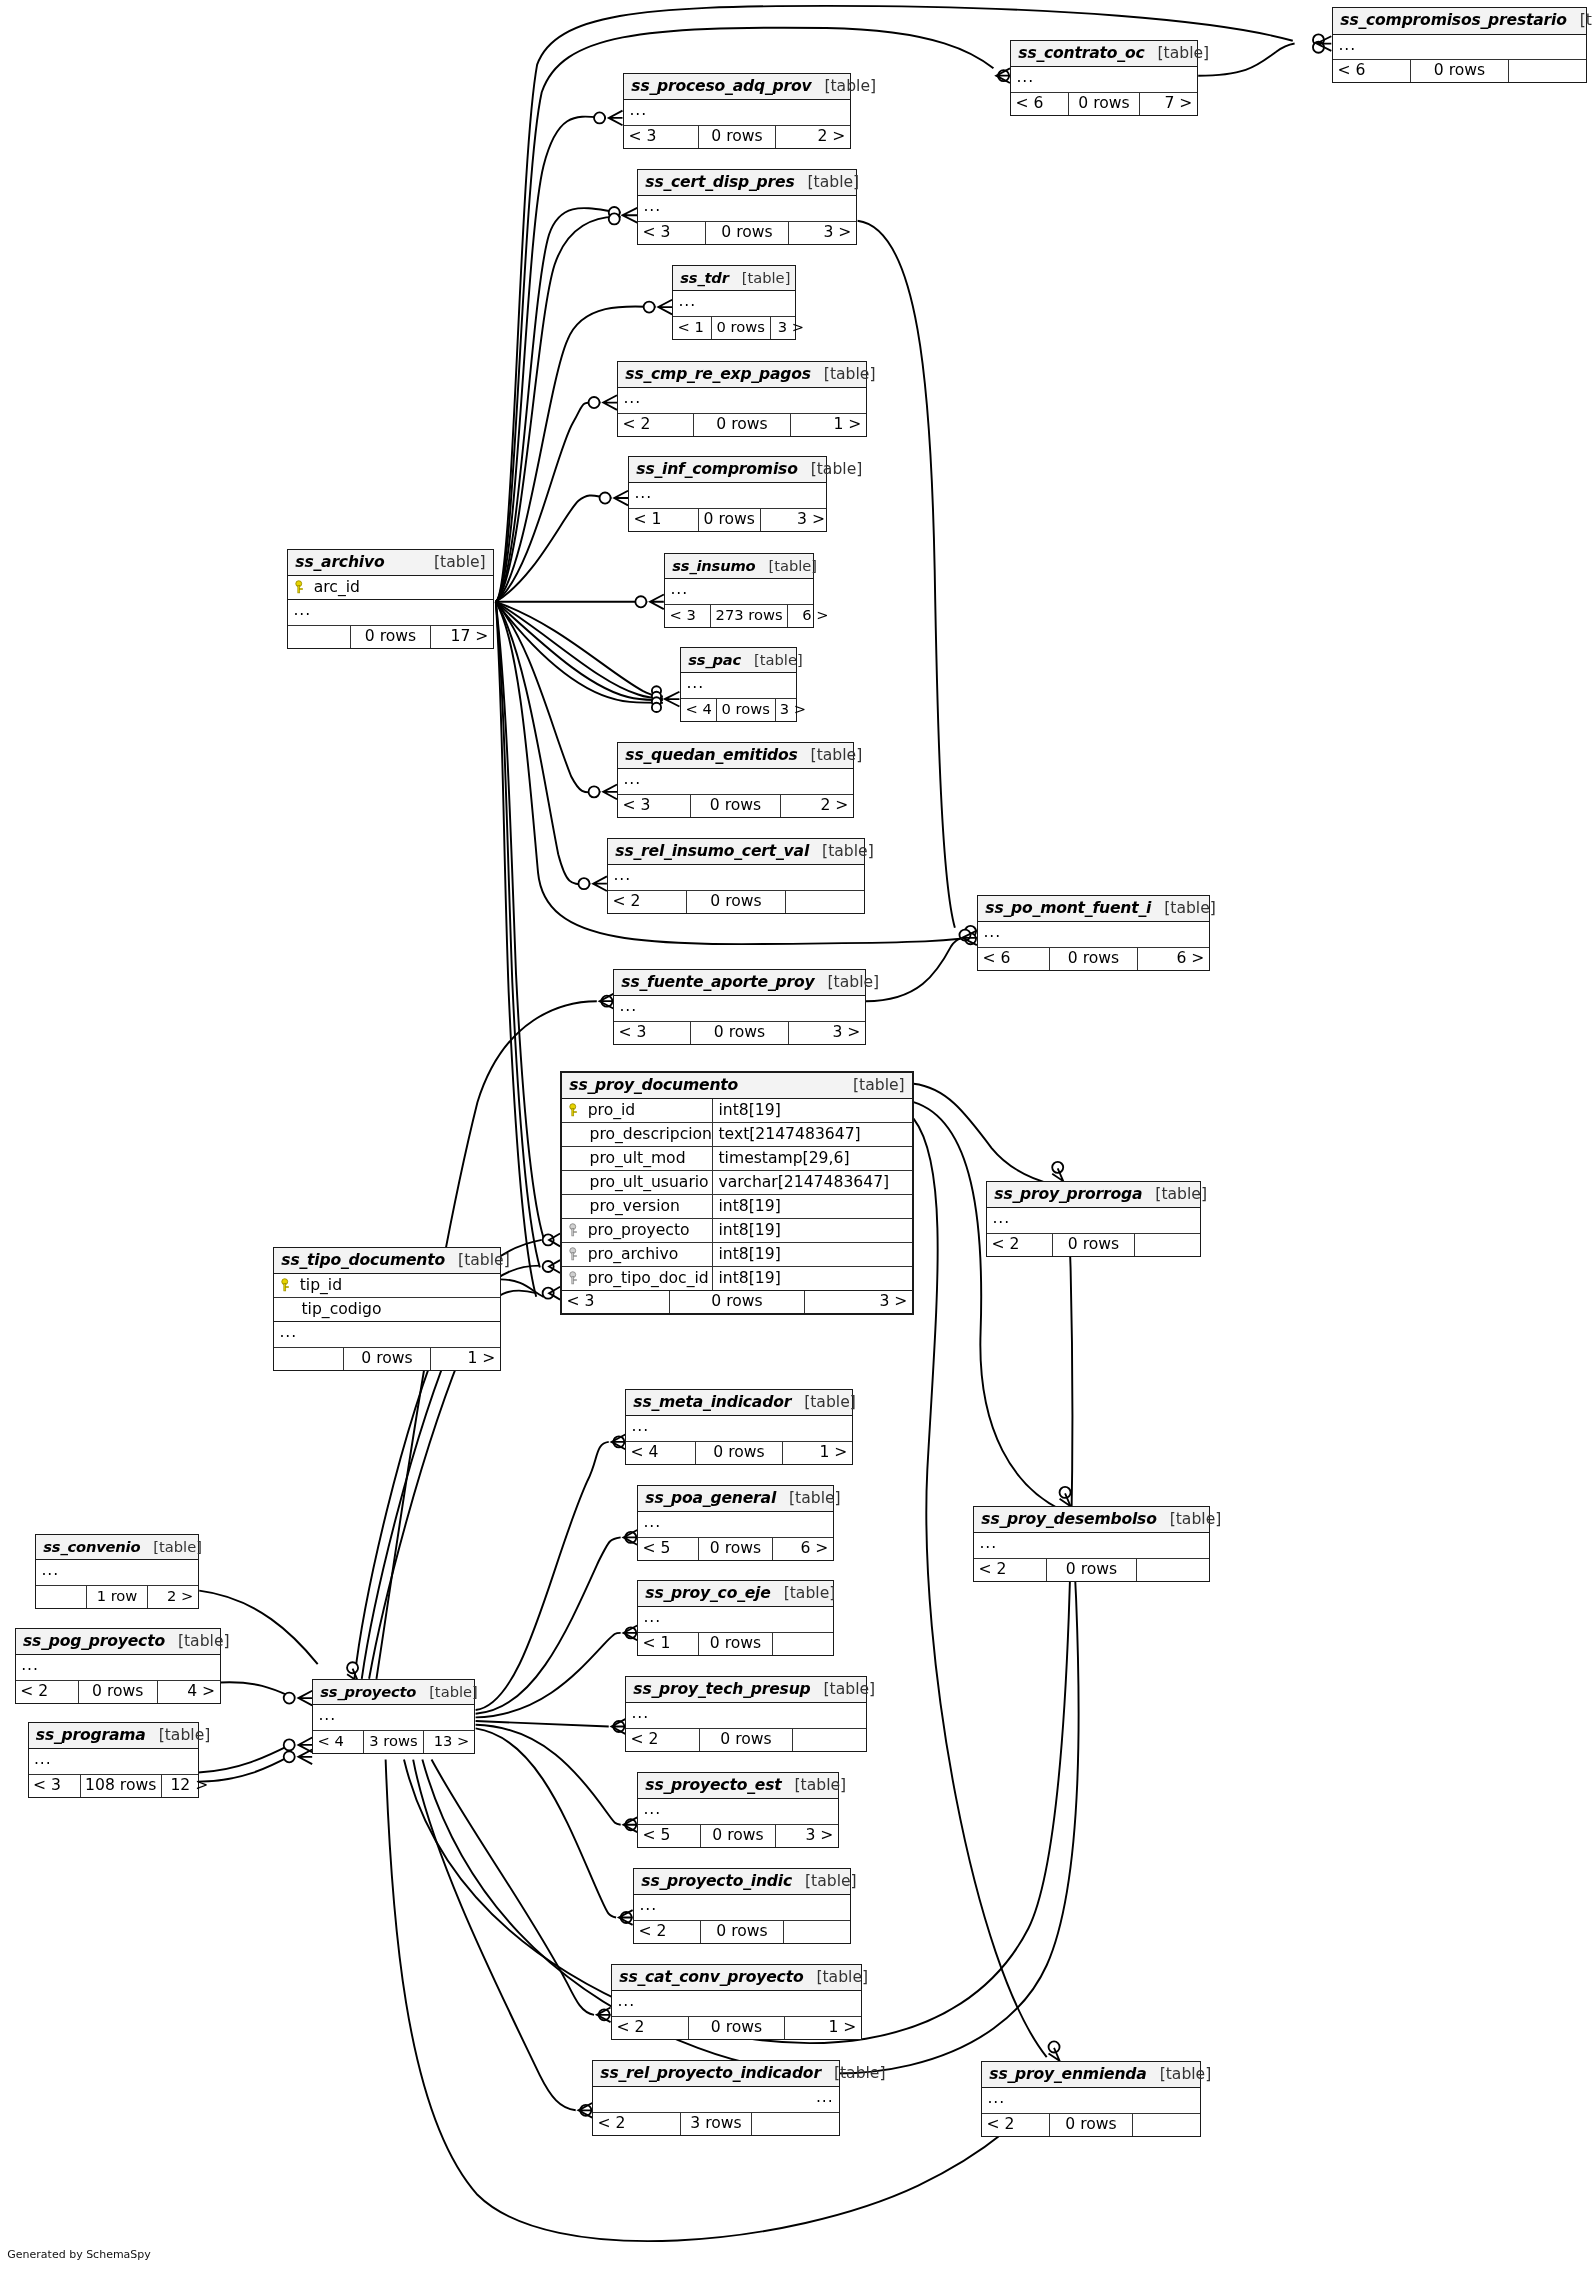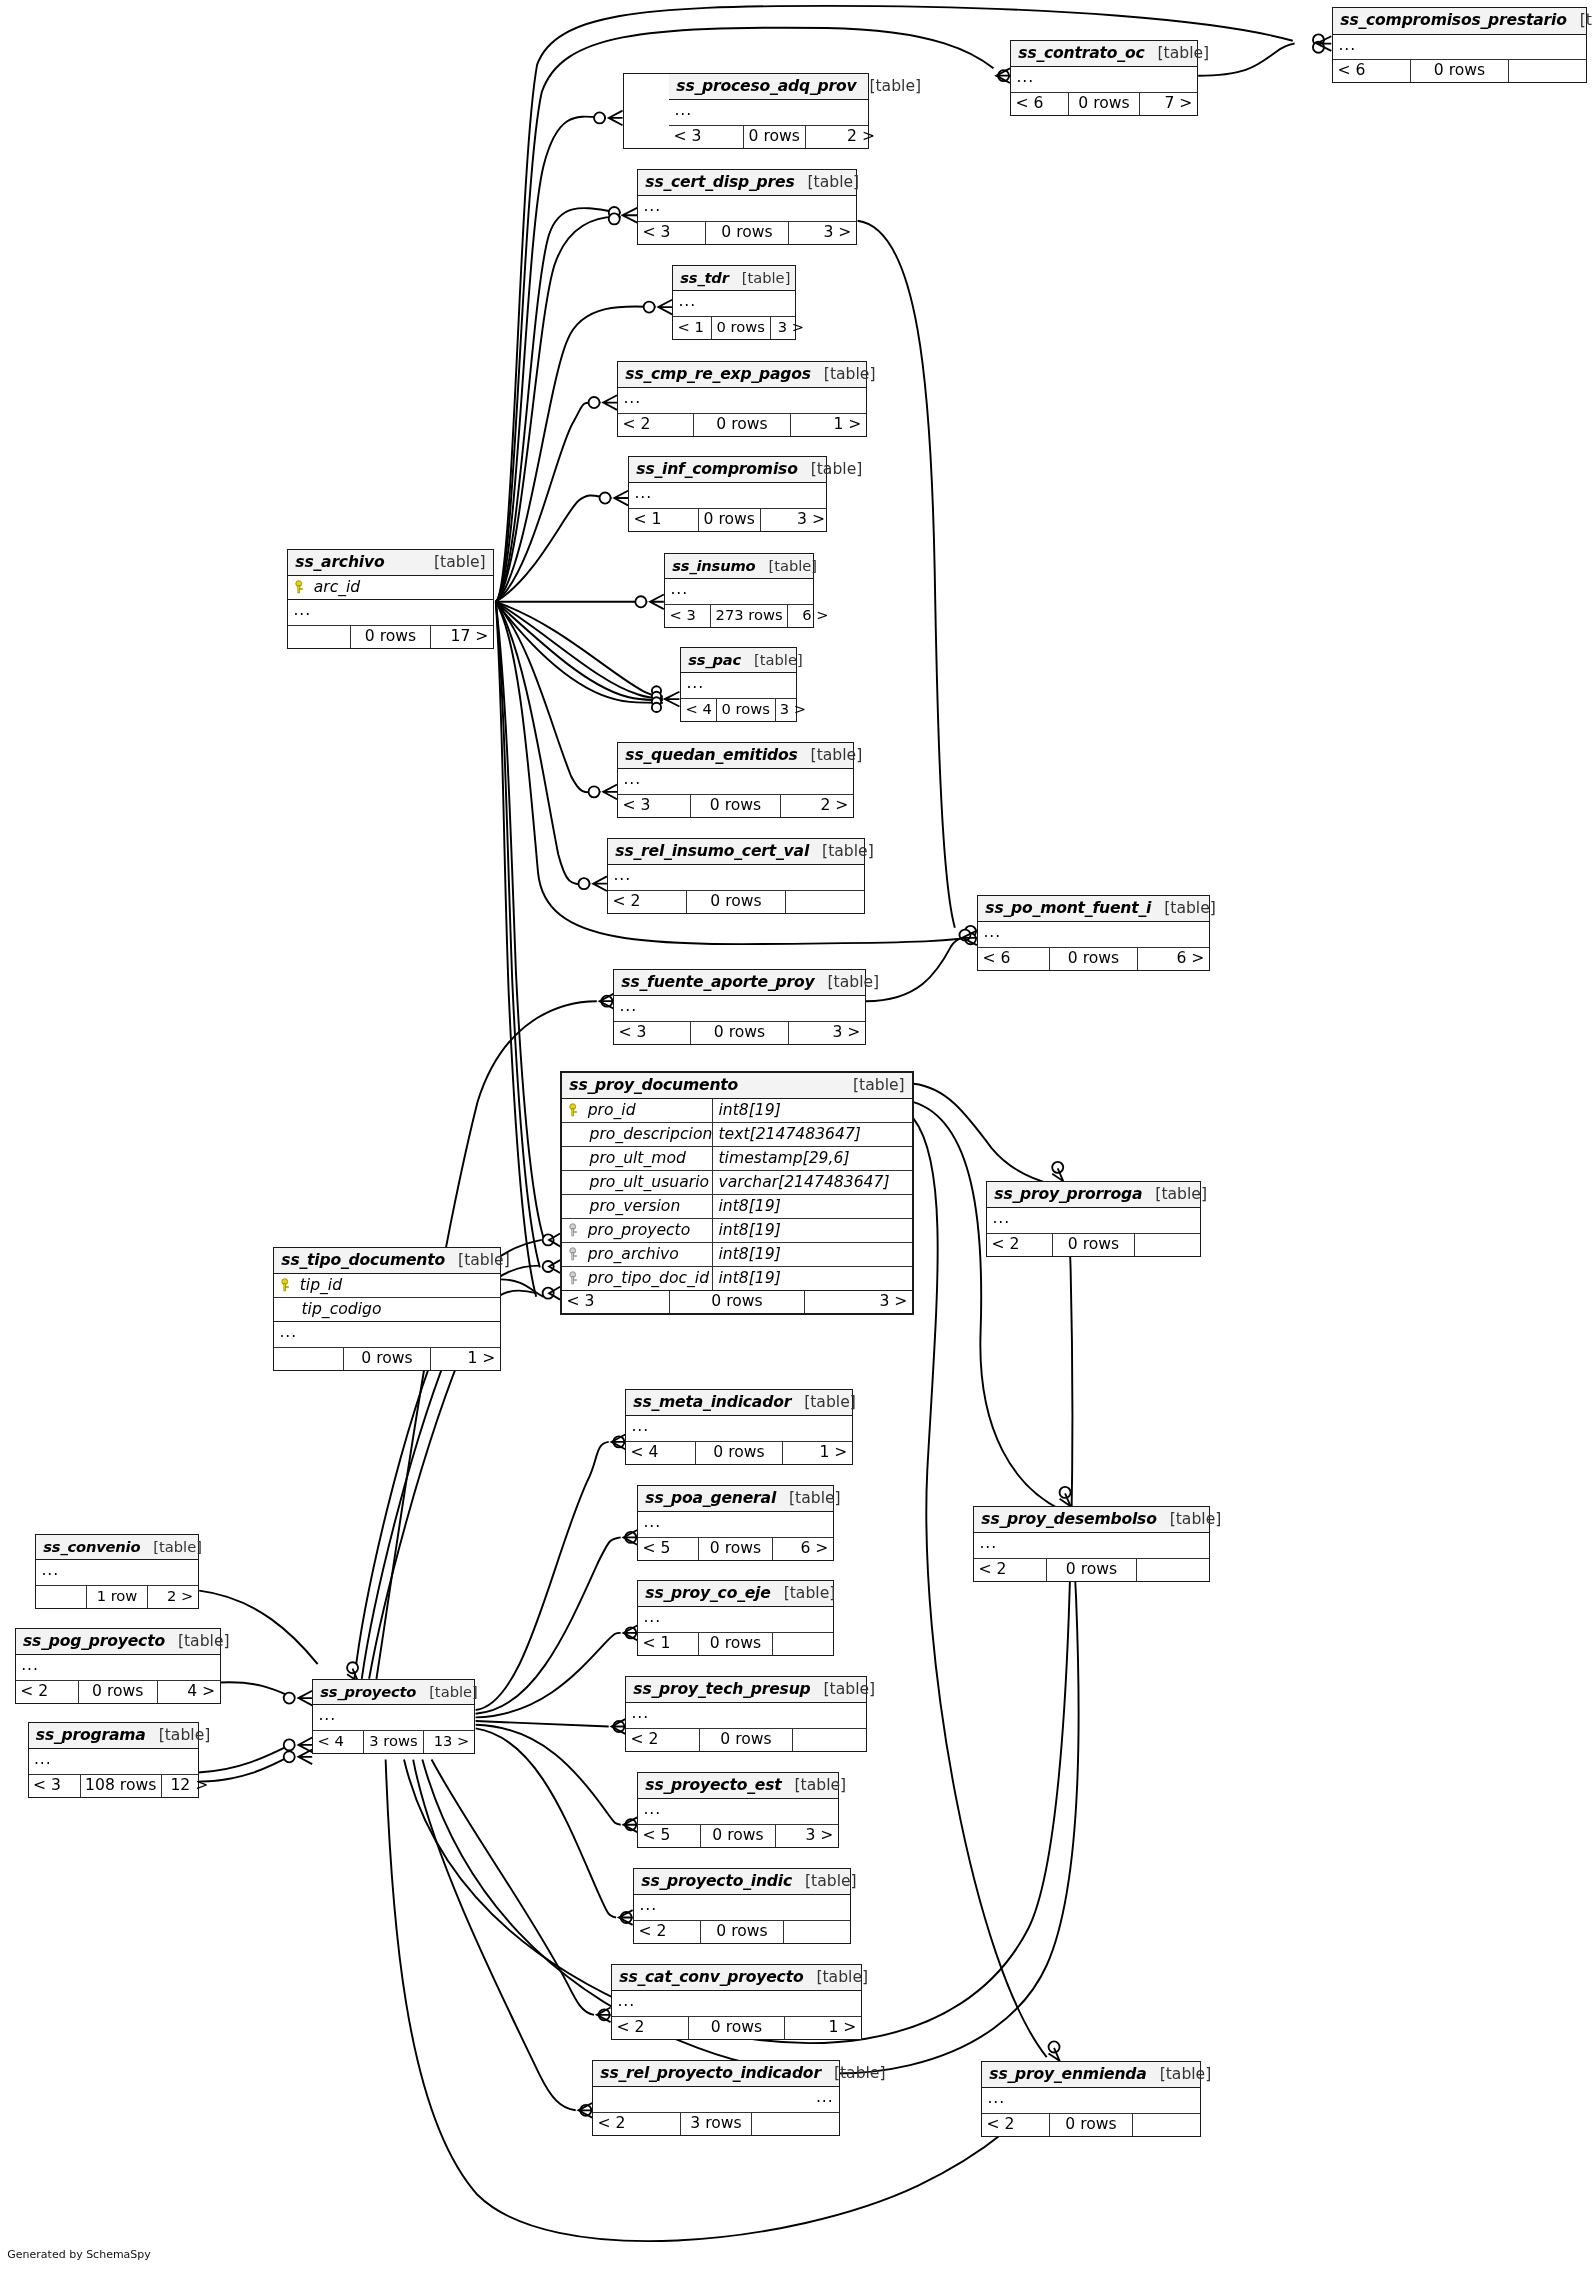--- a/index.html
+++ b/index.html
@@ -51,21 +51,20 @@
     letter-spacing: -0.2px;
     font-style: italic;
   }
   .n-tag {
     font-weight: normal;
     color: #333333;
     padding-left: 13px;
   }
   .n-cols {
     border-bottom: 1.8px solid #1a1a1a;
-    font-style: italic;
   }
   .n-col {
     display: flex;
     align-items: stretch;
     border-bottom: 0.9px solid #333333;
     min-height: 23px;
   }
   .n-col:last-child { border-bottom: none; }
   .n-colname {
     flex: 0 0 auto;
@@ -343,21 +342,21 @@
         <span class="n-name">ss_contrato_oc</span>
         <span class="n-tag">[table]</span>
       </div>
       <div class="n-ellipsis">...</div>
       <div class="n-foot">
         <div class="f-left" style="width: 57px;">&lt; 6</div>
         <div class="f-mid">0 rows</div>
         <div class="f-right" style="width: 57px;">7 &gt;</div>
       </div>
     </div>
-    <div class="node" style="left: 623px; top: 73px; width: 246px; padding-left: 45px;">
+    <div class="node" style="left: 623px; top: 73px; width: 228px;">
       <div class="n-title">
         <span class="n-name">ss_proceso_adq_prov</span>
         <span class="n-tag">[table]</span>
       </div>
       <div class="n-ellipsis">...</div>
       <div class="n-foot">
         <div class="f-left" style="width: 74px;">&lt; 3</div>
         <div class="f-mid">0 rows</div>
         <div class="f-right" style="width: 74px;">2 &gt;</div>
       </div>

